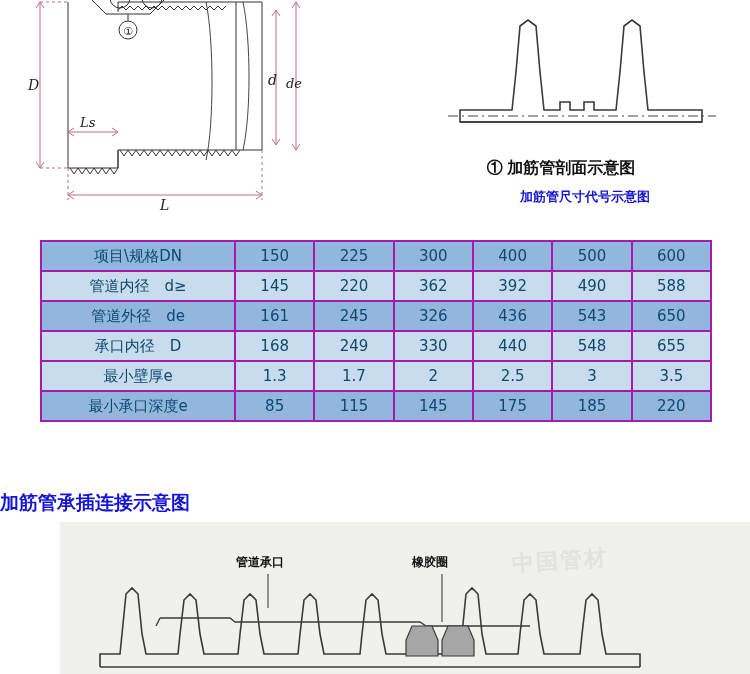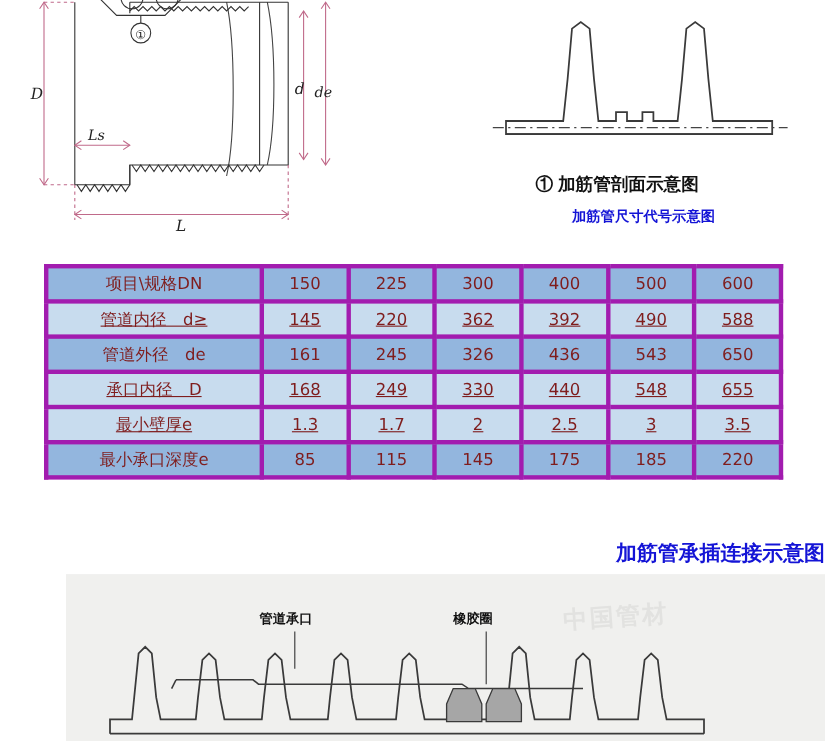--- a/index.html
+++ b/index.html
@@ -32,33 +32,33 @@
   }
 
   
   .tbl-holder{position:absolute;left:40px;top:240px;width:672px;}
   table{border-collapse:collapse;width:672px;table-layout:fixed;
         font-family:"DejaVu Sans","Liberation Sans",sans-serif;}
   table td{
     height:28px;
     text-align:center;
     font-size:15px;
-    color:#7f1d1d;
-    border:4px solid #a21caf;
+    color:#0c4a6e;
+    border:2px solid #a21caf;
     padding:0;
     white-space:nowrap;
   }
   table td.lbl{width:192px;font-size:15px;}
   tr.dark td{background:#93b6de;}
-  tr.light td{background:#c8dcee;text-decoration:underline;}
+  tr.light td{background:#c8dcee;}
 
   
   .cap-bottom{
     position:absolute;left:0;top:490px;width:750px;
-    text-align:right;font-size:19px;color:#1414d6;font-weight:bold;
+    text-align:left;font-size:19px;color:#1414d6;font-weight:bold;
     font-family:"DejaVu Sans","Liberation Sans",sans-serif;
   }
 
   
   .fig-bottom{position:absolute;left:60px;top:522px;width:738px;height:152px;
               background:#f0f0ee;}
   .fig-bottom svg{display:block;}
   .lbl-float{
     position:absolute;font-size:12px;color:#111;font-weight:bold;
     font-family:"DejaVu Sans","Liberation Sans",sans-serif;

